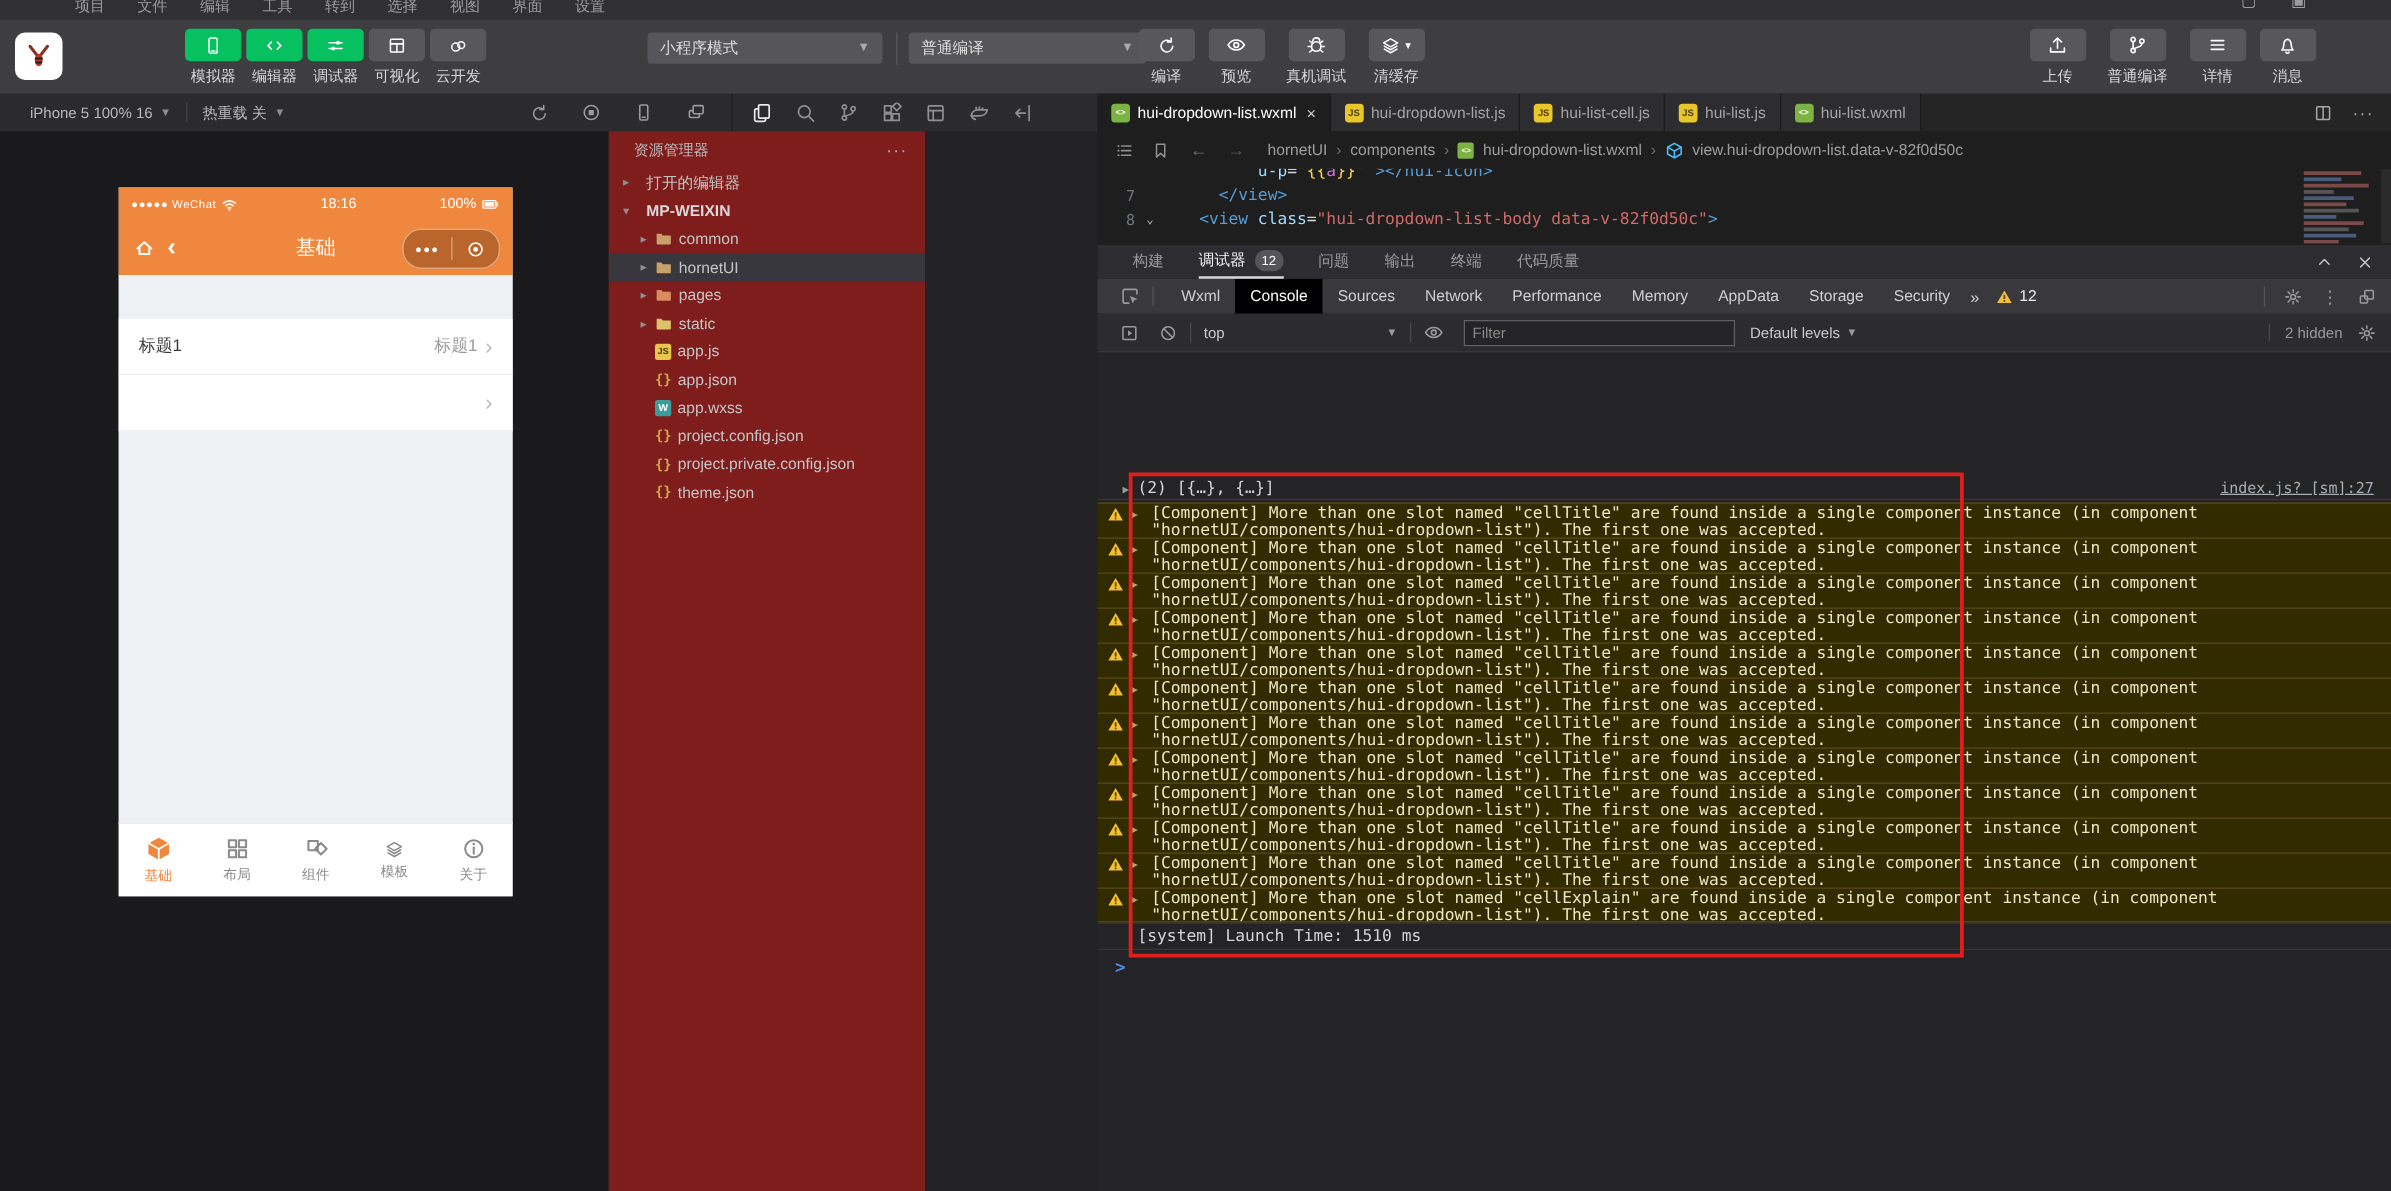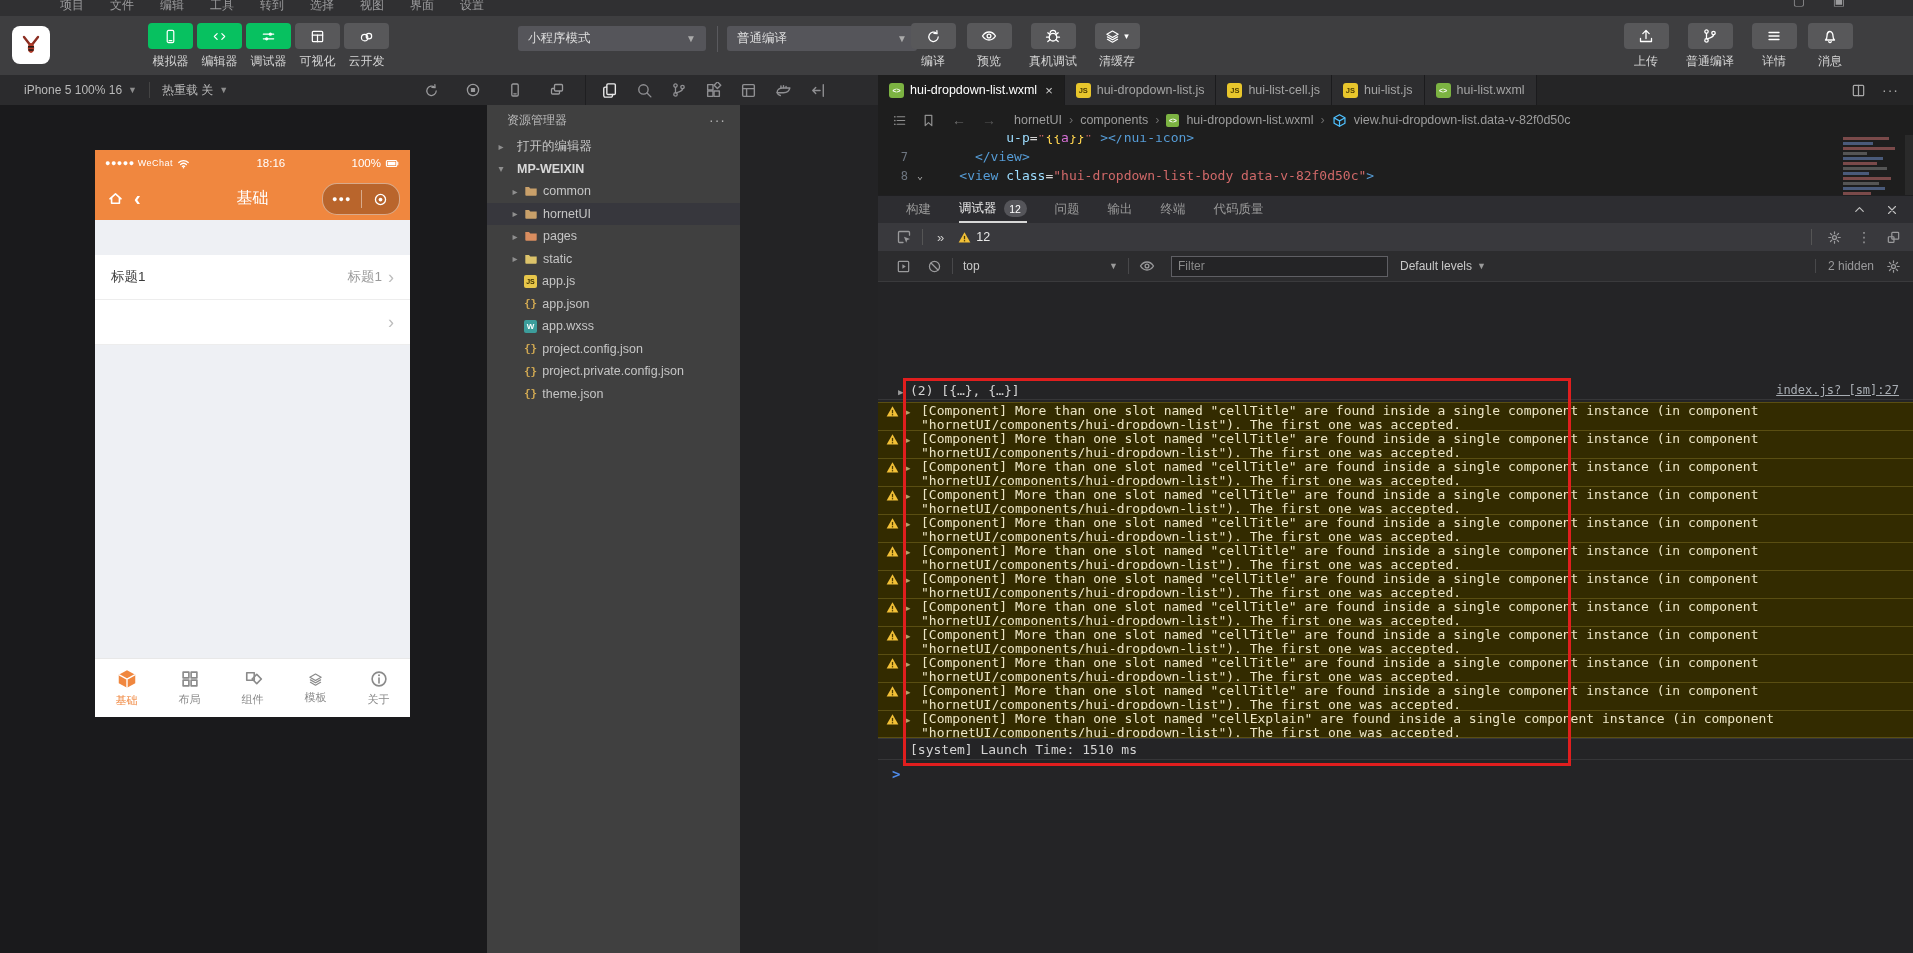--- a/index.html
+++ b/index.html
@@ -41,21 +41,21 @@
   .tab.active{background:#1e1e1e;color:#fff}
   .tab .ficon{width:15px;height:15px;border-radius:3px;margin-right:6px;display:flex;align-items:center;justify-content:center;font-weight:bold}
   .tab .ficon.wxml{background:#7cb342;color:#fff;font-size:7px}
   .tab .ficon.js{background:#e8c62c;color:#4d3d00;font-size:7.5px}
   .tab .x{margin-left:8px;color:#cfcfcf;font-size:13px}
   .t-actions{margin-left:auto;display:flex;align-items:center;gap:16px;padding:0 14px;color:#a8a8a8}
 
   
   .main{position:absolute;top:105px;left:0;right:0;bottom:0}
   .sim-panel{position:absolute;left:0;top:0;width:487px;bottom:0;background:#1a1a1c}
-  .explorer{position:absolute;left:487px;top:0;width:253px;bottom:0;background:#404040}
+  .explorer{position:absolute;left:487px;top:0;width:253px;bottom:0;background:#7f1d1d}
   .gapcol{position:absolute;left:740px;top:0;width:138px;bottom:0;background:#232325}
   .editor{position:absolute;left:878px;top:0;right:0;bottom:0;display:flex;flex-direction:column;background:#1e1e1e}
 
   
   .phone{position:absolute;left:95px;top:45px;width:315px;height:567px;background:#fff}
   .p-status{height:26px;background:#f0873f;color:#fff;display:flex;align-items:center;justify-content:space-between;padding:0 10px;font-size:11.5px}
   .p-status .seg{display:flex;align-items:center;gap:4px}
   .p-nav{height:44px;background:#f0873f;position:relative;display:flex;align-items:center;color:#fff}
   .p-nav .home{margin-left:12px}.p-nav .back{margin-left:10px;font-size:20px;font-weight:bold;line-height:1}
   .p-title{position:absolute;left:0;right:0;text-align:center;font-size:16px;font-weight:500}
@@ -777,20 +777,31 @@
       </div>
 
     <div class="devtools">
       <span class="dt-inspect icon" id="ic-inspect">
           <svg viewBox="0 0 16 16" width="16" height="16" fill="none" stroke="currentColor" stroke-width="1.3" stroke-linecap="round" stroke-linejoin="round">
             <path d="M13.5 6.2V3.5a1 1 0 0 0-1-1h-9a1 1 0 0 0-1 1v9a1 1 0 0 0 1 1H7"></path>
             <path d="M8 7.8l6 2.3-2.7 1L10.2 13.8z" fill="currentColor" stroke="none"></path>
           </svg>
         </span>
       <span class="dt-div"></span>
+      <span id="dt-tabs" style="display:flex;height:28px">
+          <span class="dt-tab">Wxml</span>
+          <span class="dt-tab active">Console</span>
+          <span class="dt-tab">Sources</span>
+          <span class="dt-tab">Network</span>
+          <span class="dt-tab">Performance</span>
+          <span class="dt-tab">Memory</span>
+          <span class="dt-tab">AppData</span>
+          <span class="dt-tab">Storage</span>
+          <span class="dt-tab">Security</span>
+        </span>
       <span class="dt-more">»</span>
       <span class="dt-warn">
         <span class="icon" id="ic-warn-b">
             <svg viewBox="0 0 16 16" width="13" height="13">
               <path d="M8 1.6 15.2 14H.8z" fill="#f2c037"></path>
               <rect x="7.2" y="6" width="1.6" height="4.2" fill="#4d3c00"></rect>
               <rect x="7.2" y="11.2" width="1.6" height="1.6" fill="#4d3c00"></rect>
             </svg>
           </span>
         <span>12</span>

